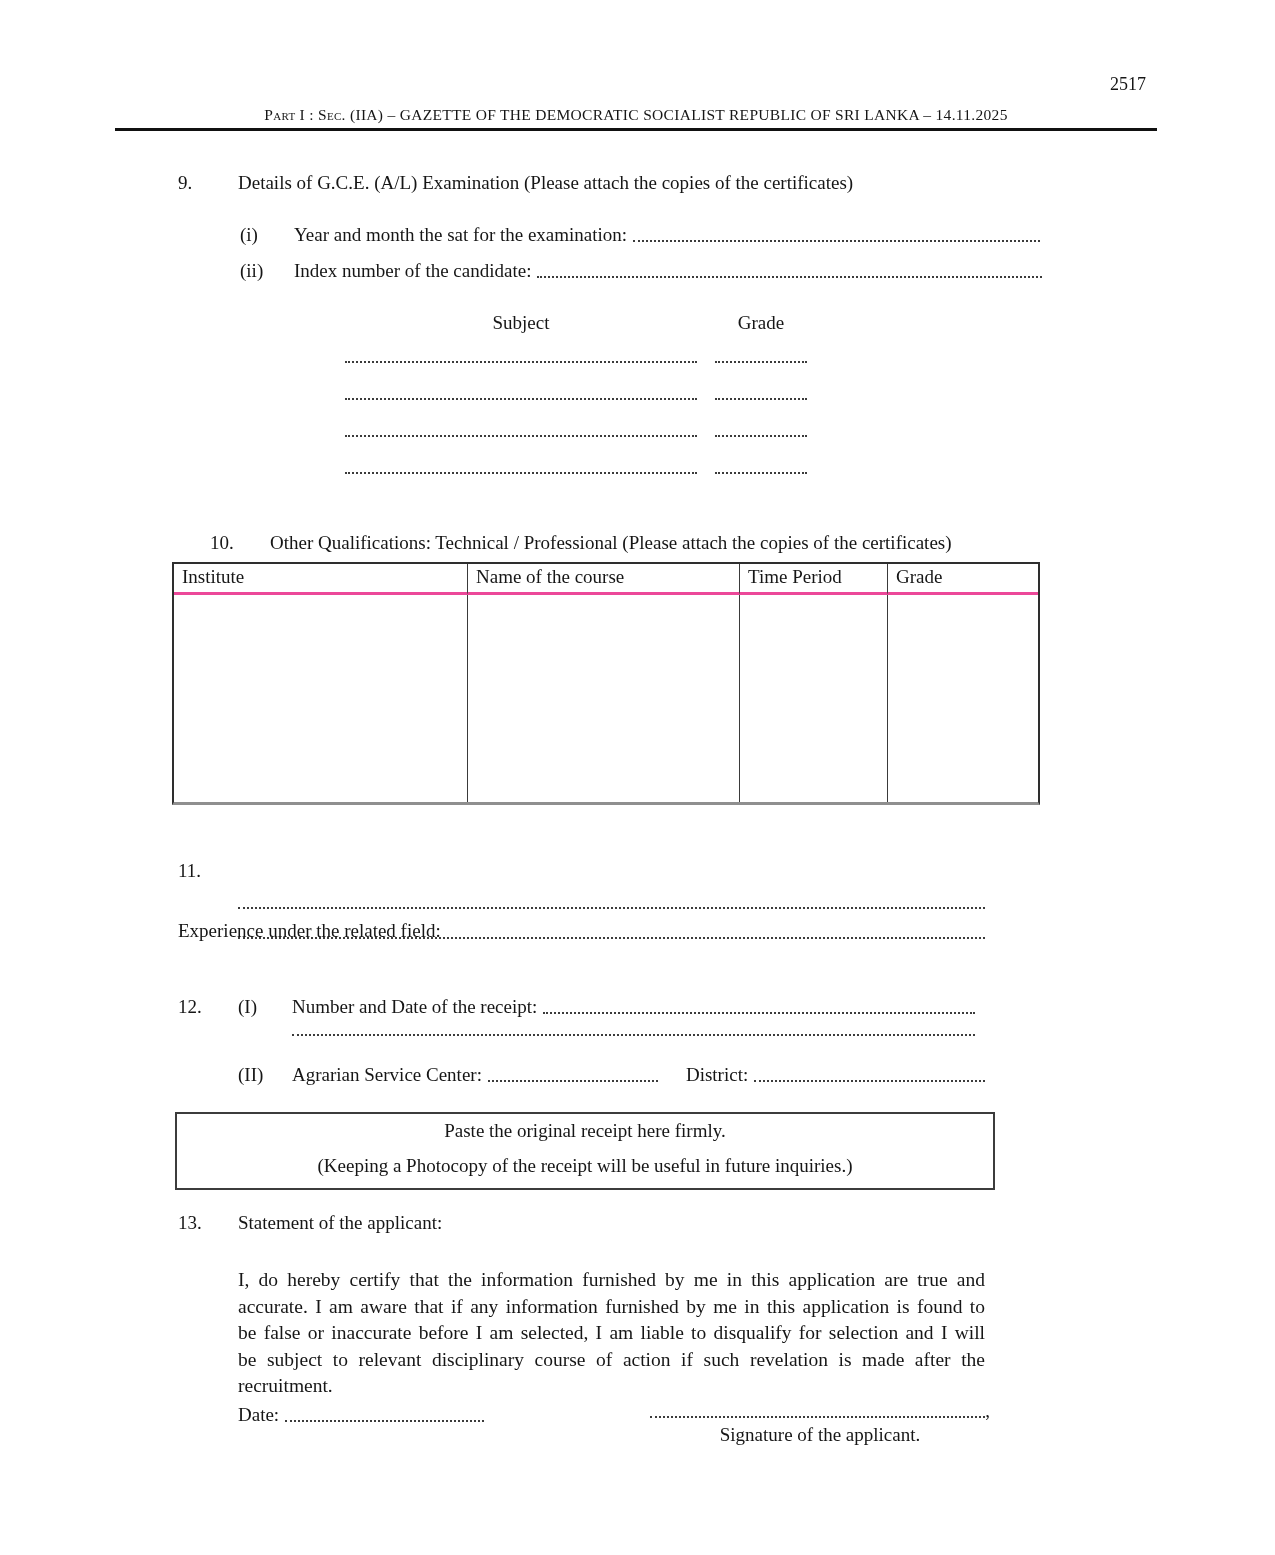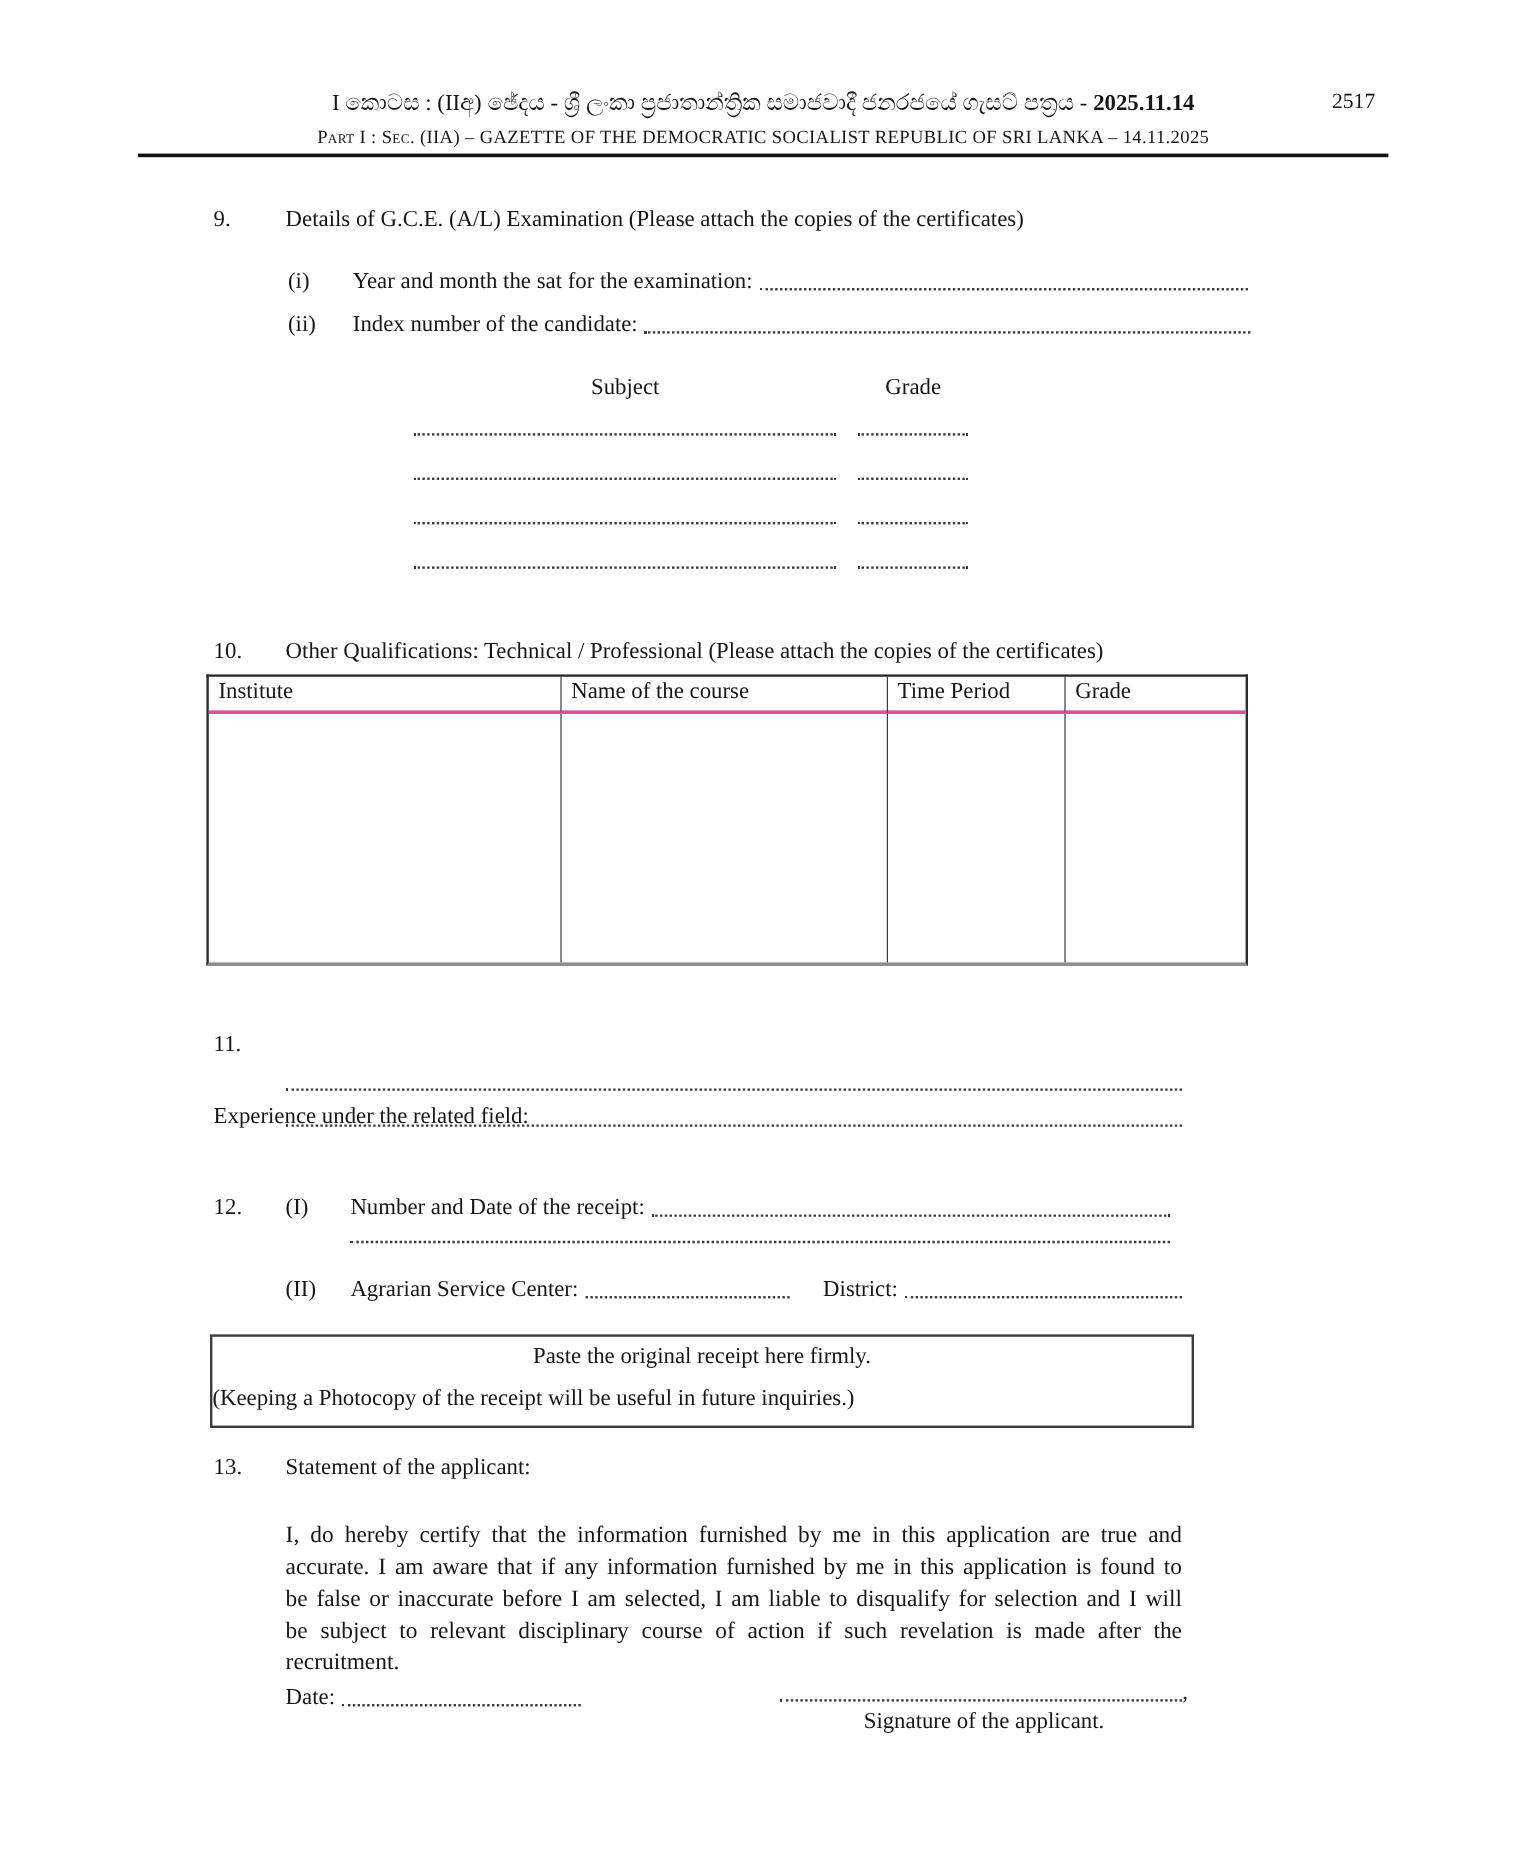--- a/index.html
+++ b/index.html
@@ -38,35 +38,31 @@
     display:grid;grid-template-columns:294px 272px 148px 1fr;grid-template-rows:31px 1fr;
     border:2px solid #2e2e2e;border-bottom:3px solid #8f8f8f;box-sizing:border-box;
   }
   .qth{border-right:1px solid #3a3a3a;border-bottom:3px solid #ec4899;padding:2px 8px 0 8px;font-size:19px;}
   .qth.last{border-right:none;}
   .qtd{border-right:1px solid #3a3a3a;}
   .qtd.last{border-right:none;}
   
   .rbox{position:absolute;top:1112px;left:175px;width:820px;height:78px;border:2px solid #3c3c3c;box-sizing:border-box;}
   .rline1{margin-top:6px;text-align:center;}
-  .rline2{margin-top:13px;}
+  .rline2{margin-top:13px;text-align:center;}
   
   .stmt{position:absolute;top:1236px;left:238px;width:747px;text-align:justify;
         font-size:19.5px;line-height:26.5px;word-spacing:2px;margin-top:31px;}
   .caption{position:absolute;top:1424px;left:650px;width:340px;text-align:center;}
 </style>
 </head>
 <body>
 
 <div class="page">
 
-  <div class="hdr-si">
-    <span>I කොටස : (IIඅ) ඡේදය - ශ්‍රී ලංකා ප්‍රජාතාන්ත්‍රික සමාජවාදී ජනරජයේ ගැසට් පත්‍රය -</span>
-    <span class="b">2025.11.14</span>
-  </div>
   <div class="hdr-en">Part I : Sec. (IIA) – GAZETTE OF THE DEMOCRATIC SOCIALIST REPUBLIC OF SRI LANKA – 14.11.2025</div>
   <div class="pgnum">2517</div>
   <div class="rule"></div>
 
   <div class="sec" style="top:172px;">
     <span class="num">9.</span>
     <span class="ttl">Details of G.C.E. (A/L) Examination (Please attach the copies of the certificates)</span>
   </div>
   <div class="line" style="top:222px;left:240px;width:800px;">
     <span class="lbl">(i)</span>
@@ -84,21 +80,21 @@
 
   <div class="dseg" style="top:361px;left:345px;width:352px;"></div>
   <div class="dseg" style="top:361px;left:715px;width:92px;"></div>
   <div class="dseg" style="top:398px;left:345px;width:352px;"></div>
   <div class="dseg" style="top:398px;left:715px;width:92px;"></div>
   <div class="dseg" style="top:435px;left:345px;width:352px;"></div>
   <div class="dseg" style="top:435px;left:715px;width:92px;"></div>
   <div class="dseg" style="top:472px;left:345px;width:352px;"></div>
   <div class="dseg" style="top:472px;left:715px;width:92px;"></div>
 
-  <div class="sec" style="top:532px;">
+  <div class="sec" style="top:532px;margin-left:32px;">
     <span class="num">10.</span>
     <span class="ttl">Other Qualifications: Technical / Professional (Please attach the copies of the certificates)</span>
   </div>
   <div class="qtable">
     <div class="qth">Institute</div>
     <div class="qth">Name of the course</div>
     <div class="qth">Time Period</div>
     <div class="qth last">Grade</div>
     <div class="qtd"></div>
     <div class="qtd"></div>

